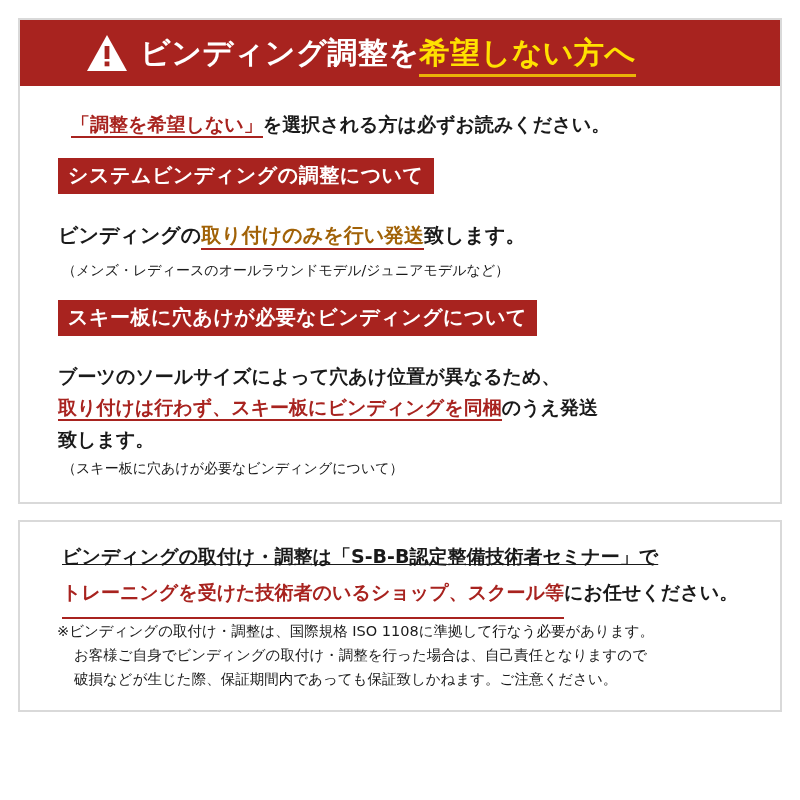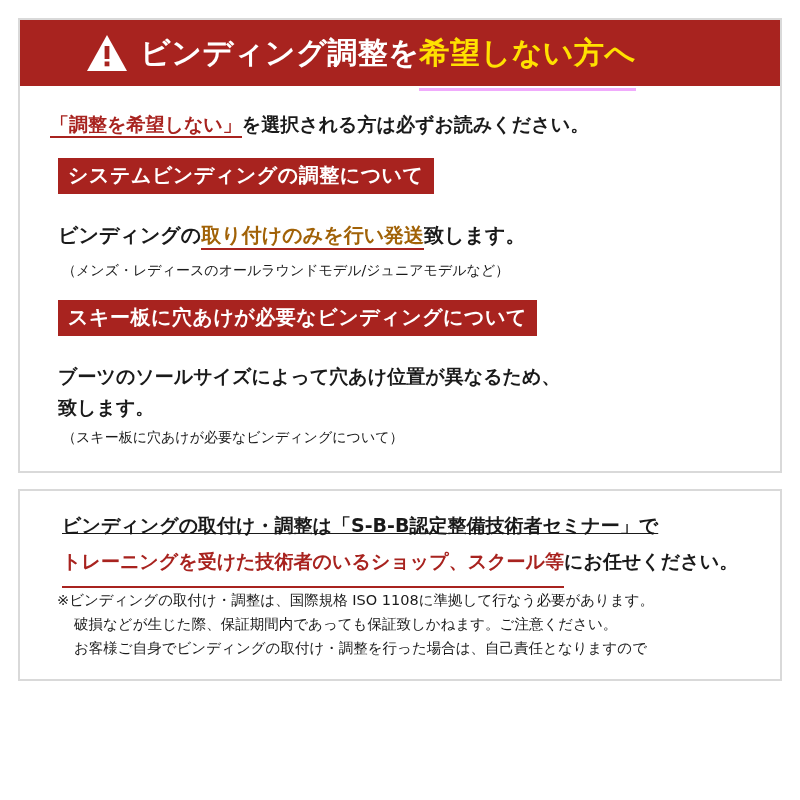--- a/index.html
+++ b/index.html
@@ -54,33 +54,33 @@
   .red-header-title {
     margin-left: 54px;
     color: #ffffff;
     font-size: 30px;
     font-weight: bold;
     letter-spacing: 0.5px;
     white-space: nowrap;
   }
   .red-header-title .hl {
     color: #ffe100;
-    border-bottom: 3px solid #f0abfc;
-    padding-bottom: 18px;
+    border-bottom: 3px solid #eab308;
+    padding-bottom: 4px;
   }
 
   .panel-body {
     padding: 20px 26px 22px 26px;
   }
 
   .lead {
     font-size: 19px;
     font-weight: bold;
     color: #1a1a1a;
-    margin: 6px 0 20px 4px;
+    margin: 6px 0 20px 25px;
     letter-spacing: 0px;
   }
   .lead .ul-red {
     color: #a8231f;
     border-bottom: 2px solid #a8231f;
     padding-bottom: 1px;
   }
 
   .sec-head {
     display: inline-block;
@@ -199,33 +199,36 @@
       </p>
 
       <div class="sec-head">システムビンディングの調整について</div>
       <p class="sec-text">
         <span>ビンディングの</span><span class="ul-red">取り付けのみを行い発送</span><span>致します。</span>
       </p>
       <p class="sec-note">（メンズ・レディースのオールラウンドモデル/ジュニアモデルなど）</p>
 
       <div class="sec-head">スキー板に穴あけが必要なビンディングについて</div>
       <p class="sec-text-2">ブーツのソールサイズによって穴あけ位置が異なるため、</p>
+      <p class="sec-text-2">
+        <span class="ul-red">取り付けは行わず、スキー板にビンディングを同梱</span><span>のうえ発送</span>
+      </p>
       <p class="sec-text-2">致します。</p>
       <p class="sec-note-2">（スキー板に穴あけが必要なビンディングについて）</p>
 
     </div>
   </div>
 
   <div class="panel panel-bottom">
     <div class="panel2-body">
       <p class="b-line1">ビンディングの取付け・調整は「S-B-B認定整備技術者セミナー」で</p>
       <p class="b-line2">
         <span class="ul-red">トレーニングを受けた技術者のいるショップ、スクール等</span><span>にお任せください。</span>
       </p>
       <div class="fine">
         <div>※ビンディングの取付け・調整は、国際規格 ISO 1108に準拠して行なう必要があります。</div>
+        <div class="indent">お客様ご自身でビンディングの取付け・調整を行った場合は、自己責任となりますので</div>
         <div class="indent">破損などが生じた際、保証期間内であっても保証致しかねます。ご注意ください。</div>
-        <div class="indent">お客様ご自身でビンディングの取付け・調整を行った場合は、自己責任となりますので</div>
       </div>
     </div>
   </div>
 
 </div>
 
 </body></html>

